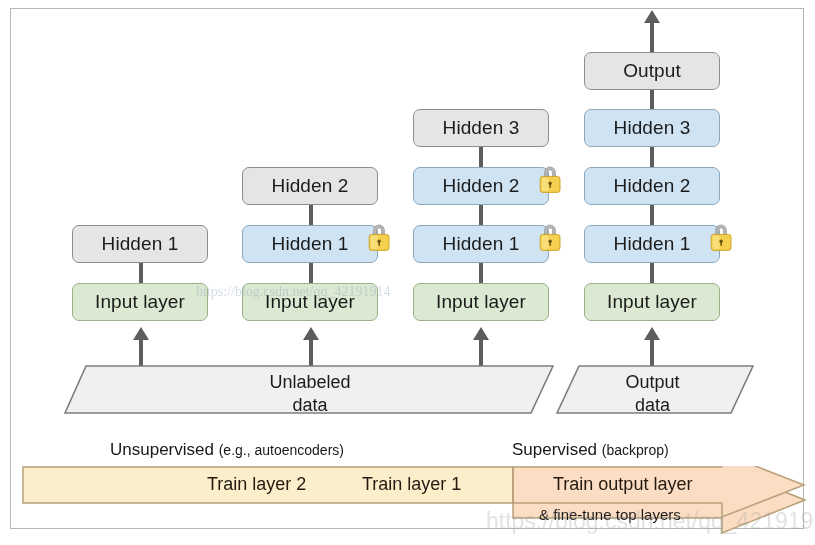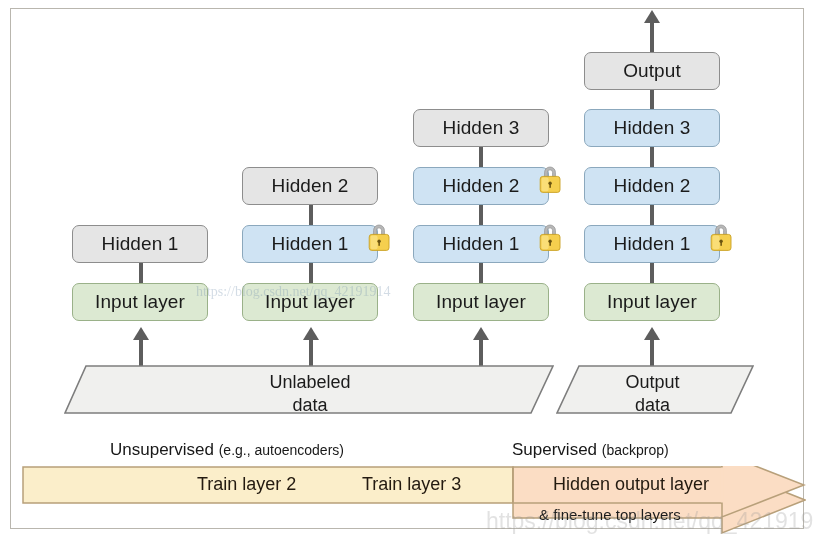--- a/index.html
+++ b/index.html
@@ -286,28 +286,28 @@
       <path d="M1,1 L491,1 L491,37 L1,37 Z" fill="#fbeeca" stroke="#b8a07a" stroke-width="1.5"></path>
 
       <path d="M491,1 L700,1 L700,-14 L783,19 L700,52 L700,37 L491,37 Z" fill="#fbddc4" stroke="#b8a07a" stroke-width="1.5" transform="translate(0,15)"></path>
       <path d="M491,1 L700,1 L700,37 L491,37 Z" fill="#fbddc4" stroke="#b8a07a" stroke-width="1.5"></path>
       <path d="M700,-13 L782,19 L700,51 Z" fill="#fbddc4" stroke="#b8a07a" stroke-width="1.5"></path>
       <line x1="491" y1="1.5" x2="491" y2="36.5" stroke="#b8a07a" stroke-width="1.5"></line>
       <line x1="700" y1="1.5" x2="700" y2="36.5" stroke="#fbddc4" stroke-width="2.2"></line>
     </svg>
   </div>
 
-  <div class="bar-text" style="left:197px; top:474px;">
+  <div class="bar-text" style="left:207px; top:474px;">
     <span>Train layer 2</span>
   </div>
   <div class="bar-text" style="left:362px; top:474px;">
-    <span>Train layer 3</span>
+    <span>Train layer 1</span>
   </div>
   <div class="bar-text" style="left:553px; top:474px;">
-    <span>Hidden output layer</span>
+    <span>Train output layer</span>
   </div>
 
   <div class="subnote" style="left:539px; top:506px;">
     <span>&amp; fine-tune top layers</span>
   </div>
 
   <div class="watermark" style="left:196px; top:284px;">
     <span>https://blog.csdn.net/qq_42191914</span>
   </div>
   <div class="watermark big" style="left:486px; top:508px;">

